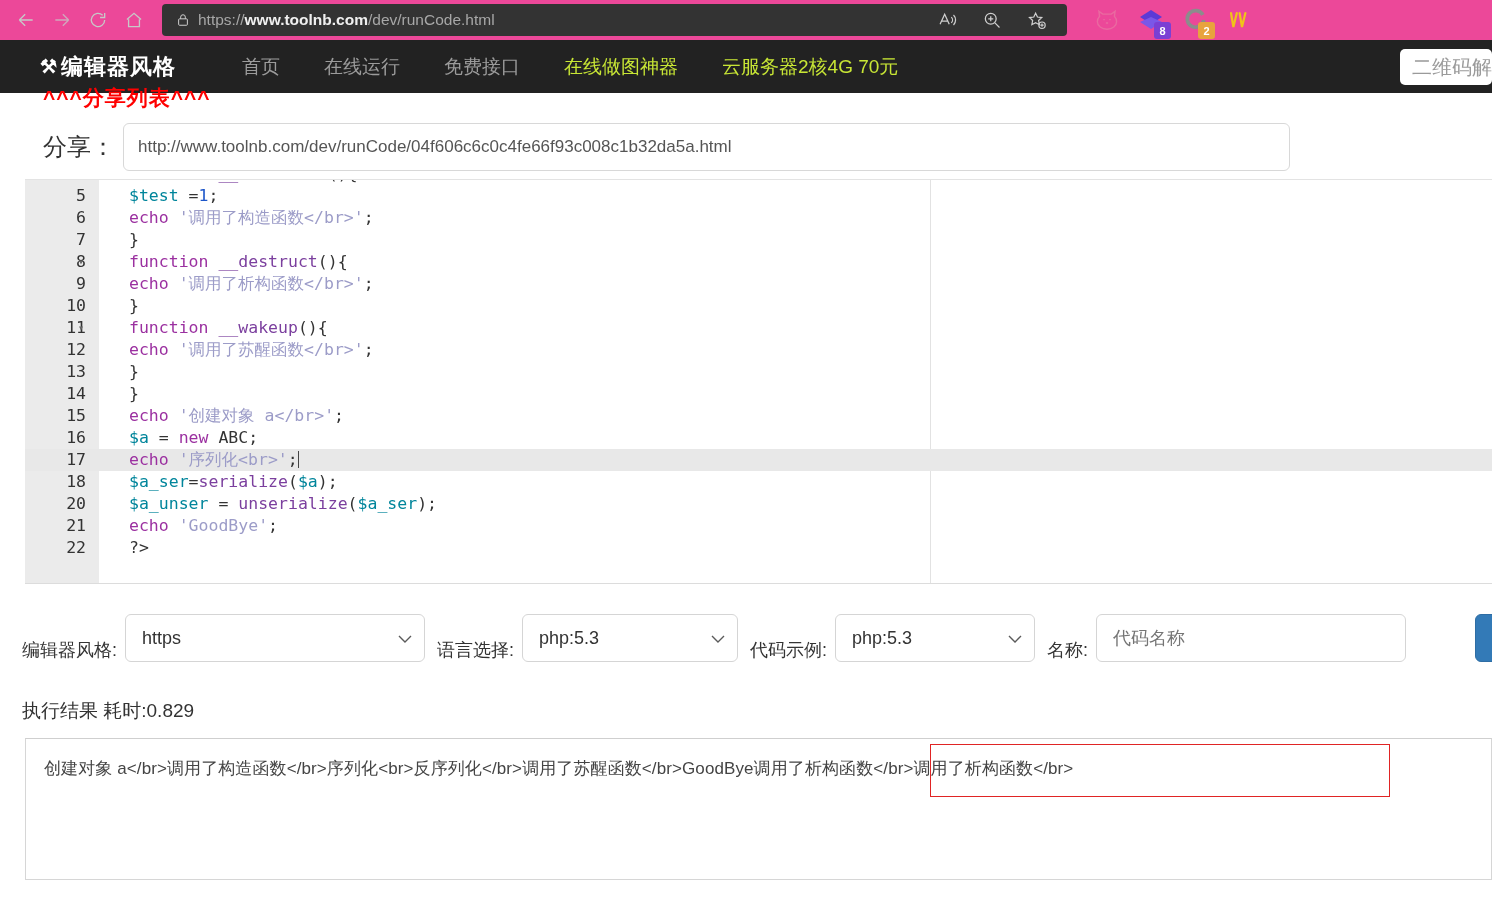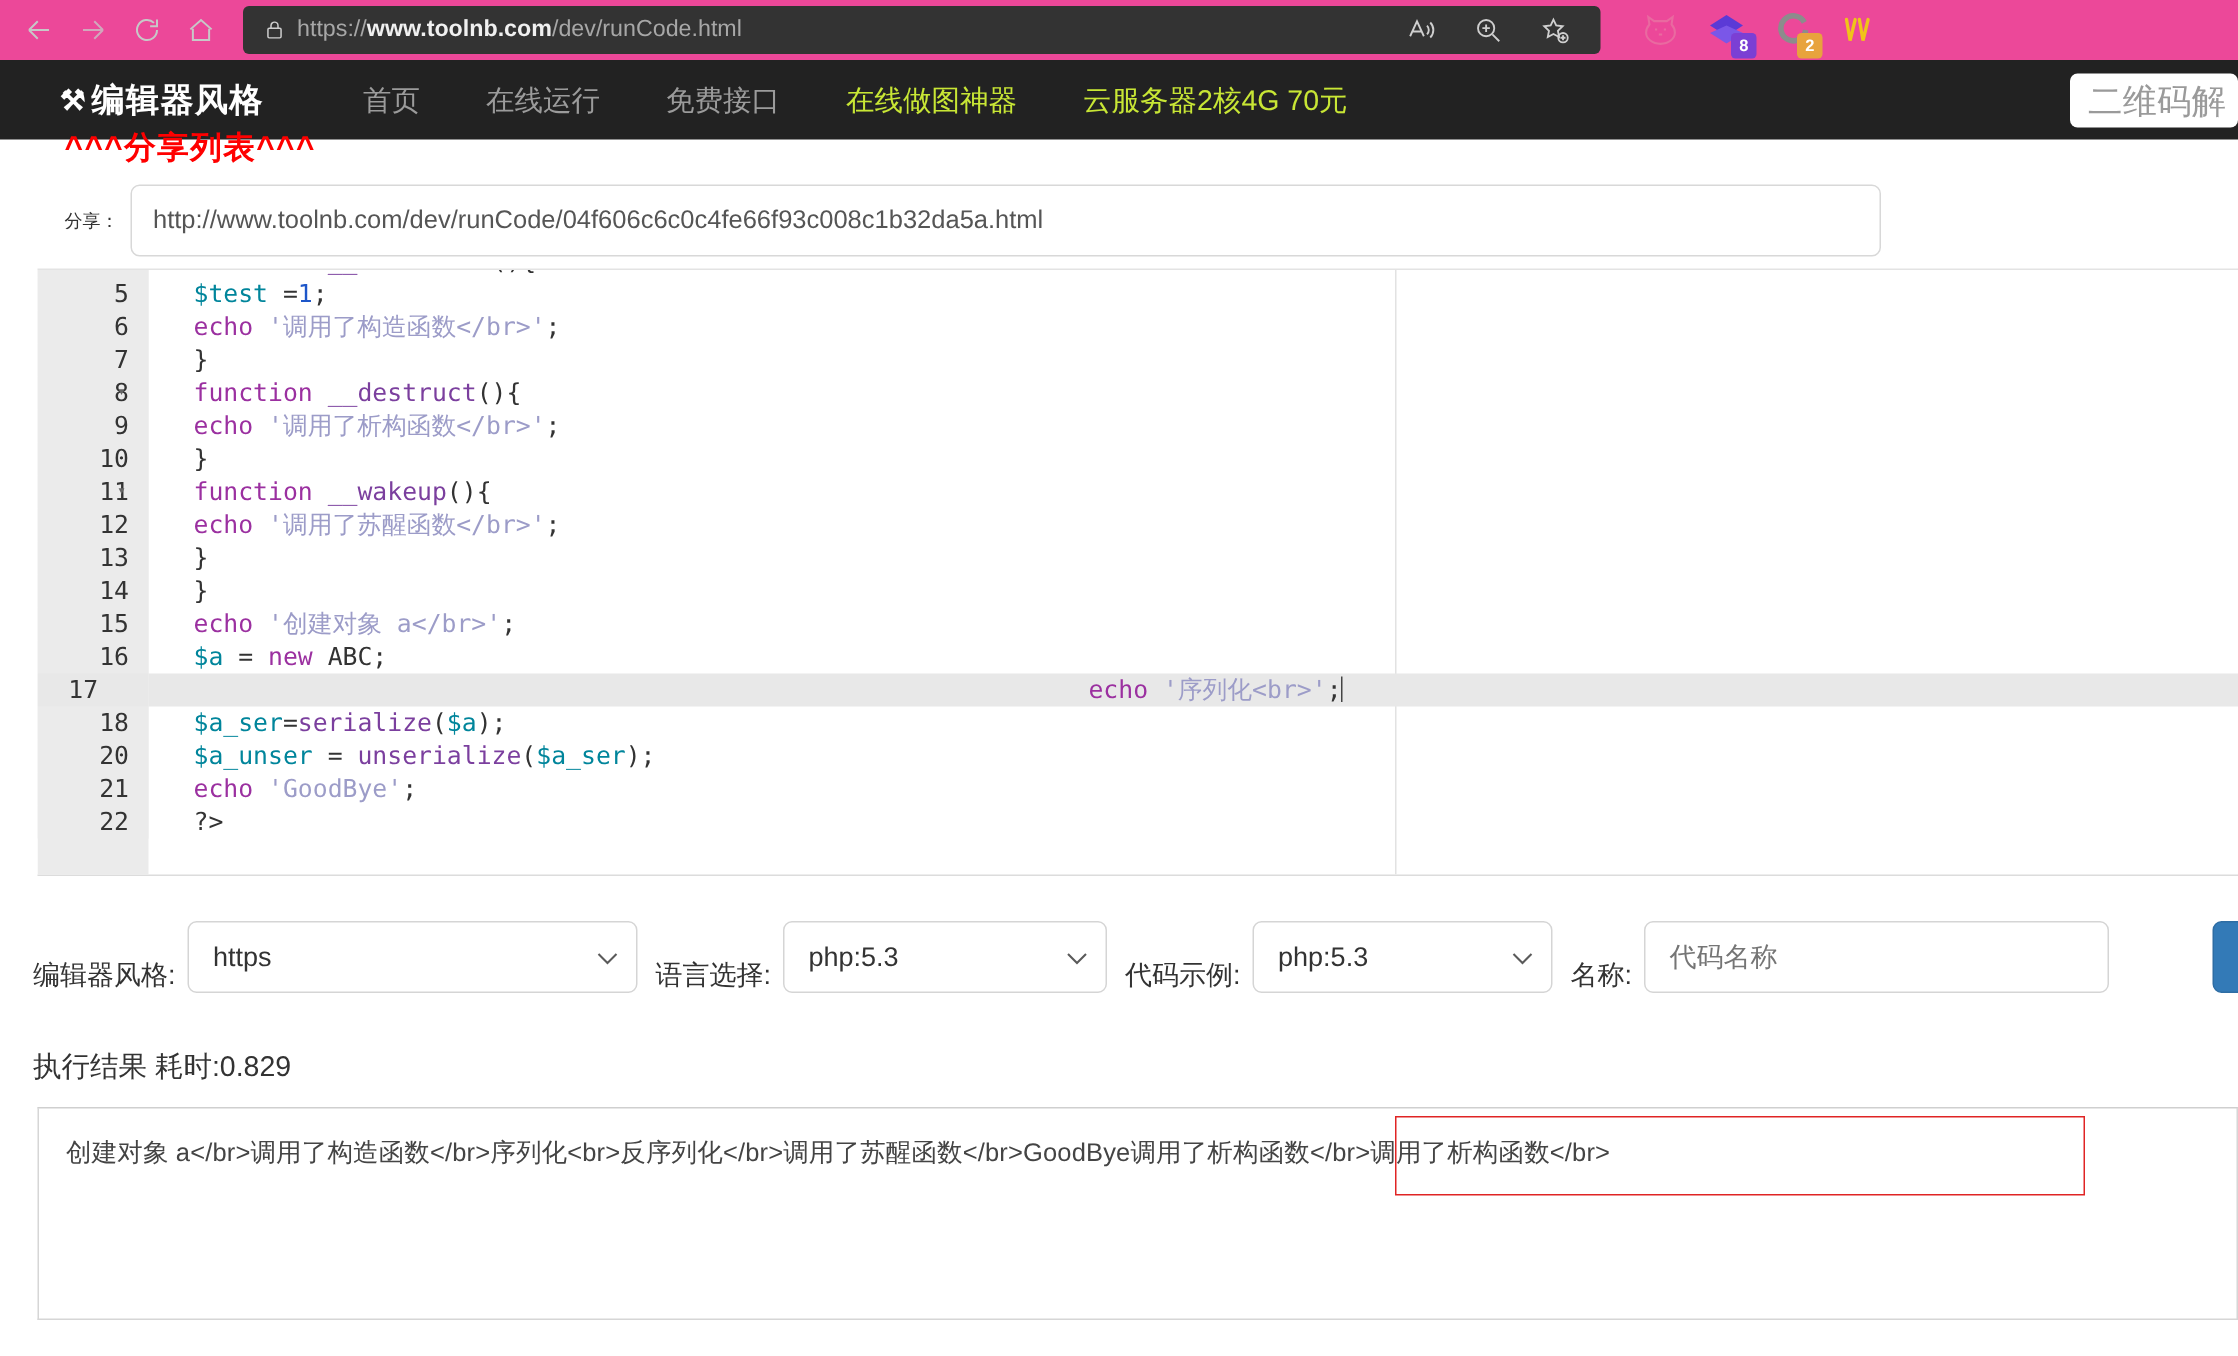--- a/index.html
+++ b/index.html
@@ -68,39 +68,39 @@
   }
   .logo-mark{ font-size:19px; }
   .site-nav{ display:flex; align-items:center; margin-left:44px; gap:0; }
   .site-nav a{
     color:#9b9b9b; font-size:19px; text-decoration:none;
     padding:0 22px; white-space:nowrap;
   }
   .site-nav a.hl{ color:#c8e635; font-weight:400; }
   .qr-box{
     position:absolute; right:0; top:9px;
-    height:36px; width:112px;
+    height:36px; width:92px;
     background:#ffffff; border-radius:5px;
     display:flex; align-items:center;
     padding-left:12px;
-    color:#9a9a9a; font-size:23px; overflow:hidden; white-space:nowrap;
+    color:#9a9a9a; font-size:20px; overflow:hidden; white-space:nowrap;
   }
 
   
   .page{ position:relative; width:100%; }
   .share-title{
     position:absolute; left:43px; top:-9px;
     color:#ff0000; font-size:21px; font-weight:700;
     white-space:nowrap; letter-spacing:1px;
   }
   .share-row{
     display:flex; align-items:center;
     padding:30px 0 0 43px;
   }
-  .share-label{ font-size:12px; color:#333; white-space:nowrap; }
+  .share-label{ font-size:24px; color:#333; white-space:nowrap; }
   .share-input{
     margin-left:8px; width:1167px; height:48px;
     border:1px solid #d8d8d8; border-radius:6px;
     background:#fff; color:#555; font-size:17px;
     padding:0 14px;
     font-family:"Liberation Sans", sans-serif;
     outline:none;
   }
 
   
@@ -121,21 +121,21 @@
   }
   .print-margin{
     position:absolute; top:0; bottom:0; left:905px; width:1px; background:#e2e2e2;
   }
   .code-scroll{
     position:absolute; left:0; right:0; top:-17px;
   }
   .line{
     display:flex; height:22px; align-items:center; white-space:pre;
   }
-  .line.active .ln, .line.active .code{ background:#e8e8e8;text-align:center; }
+  .line.active .ln, .line.active .code{ background:#e8e8e8; }
   .ln{
     width:74px; flex:0 0 74px; text-align:right; padding-right:13px;
     color:#333; background:#ebebeb;
     font-size:16.5px; line-height:22px;
   }
   .fold{
     position:absolute; width:10px; margin-left:-12px;
     color:#666; font-size:10px;
   }
   .code{

